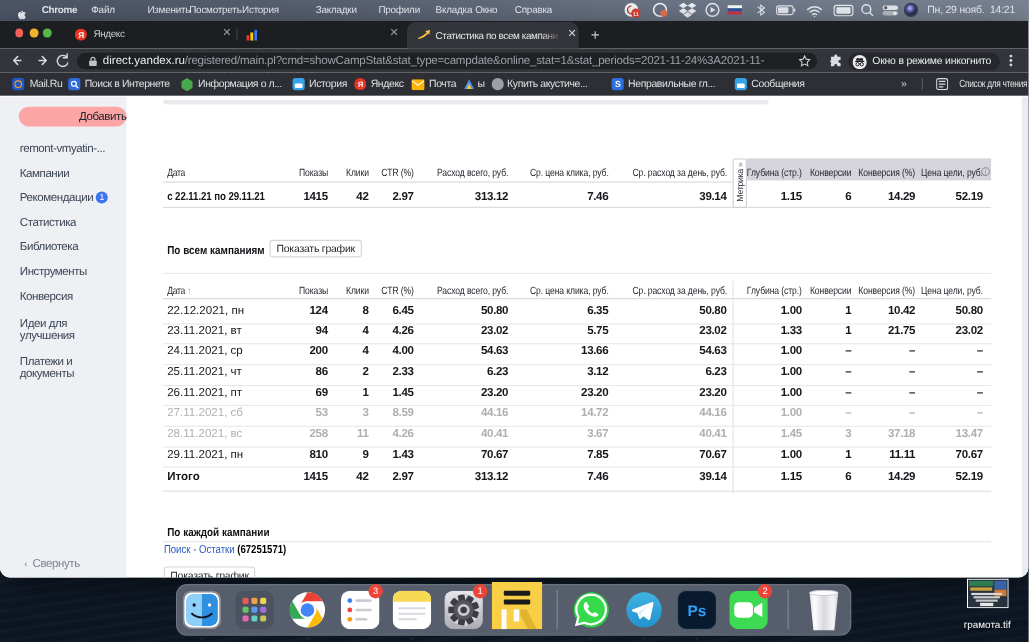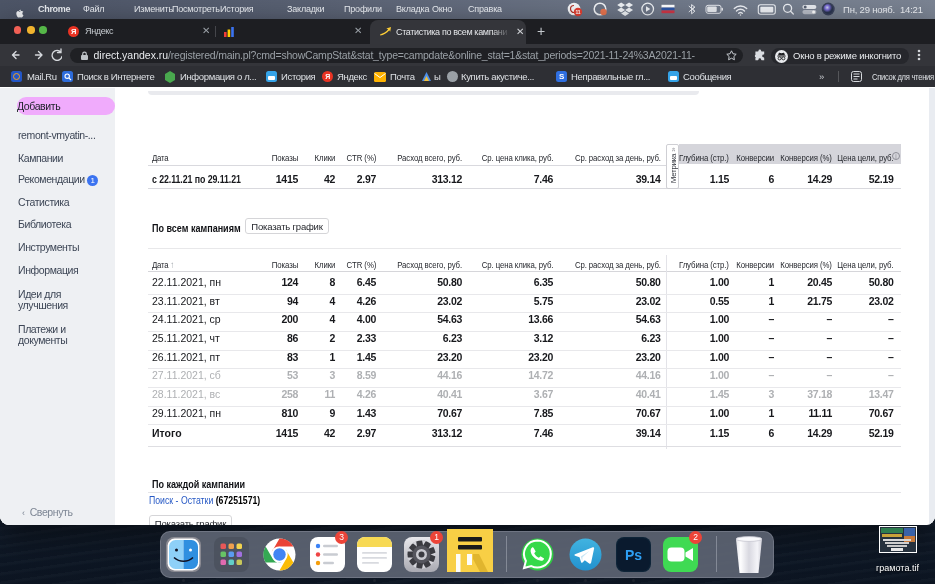--- a/index.html
+++ b/index.html
@@ -21,21 +21,21 @@
 #activetab{position:absolute;left:370px;top:1px;width:156px;height:24px;background:#34353a;border-radius:8px 8px 0 0;color:#e4e6e9;font-size:9px;letter-spacing:-0.35px}
 #toolbar{position:absolute;left:0;top:25px;width:935px;height:22px;background:#34353a}
 #urlpill{position:absolute;left:70px;top:4px;width:673px;height:15px;border-radius:7.5px;background:#1f2024;color:#e8eaed;font-size:10.5px;line-height:15px}
 #incog{position:absolute;left:771px;top:4px;width:138px;height:15.5px;border-radius:8px;background:#26272c;color:#e9ebee;font-size:9.5px;line-height:16px;letter-spacing:-0.2px}
 #bookbar{position:absolute;left:0;top:47px;width:935px;height:21px;background:#2e2f34;color:#dde0e4;font-size:9.5px;letter-spacing:-0.35px}
 .bi{position:absolute;top:5px;width:11px;height:11px;border-radius:2.5px}
 .bt{position:absolute;top:0;height:21px;line-height:21px;white-space:nowrap}
 
 #page{position:absolute;left:0;top:69px;width:935px;height:436.5px;background:#fff}
 #sidebar{position:absolute;left:0;top:0;width:115px;height:436.5px;background:#eef0f3;color:#3d4656;font-size:10.5px;letter-spacing:-0.4px}
-#addbtn{position:absolute;left:17px;top:9px;width:98px;height:18px;background:#f0abfc;border-radius:9px;color:#20242c;font-size:10.5px;text-align:left;line-height:18px}
+#addbtn{position:absolute;left:17px;top:9px;width:98px;height:18px;background:#fca5a5;border-radius:9px;color:#20242c;font-size:10.5px;text-align:right;line-height:18px}
 .nav{position:absolute;left:18px;white-space:nowrap;line-height:11.5px}
 #scrollbar{position:absolute;right:0;top:0;width:6px;height:436.5px;background:#e9ecf1}
 
 .hl{position:absolute;height:1px}
 .vl{position:absolute;background:#e3e3e8;width:1px}
 .row{position:absolute;left:148px;width:753px;font-size:10.5px;line-height:13px;white-space:nowrap;color:#17181c}
 .row b{font-weight:bold;letter-spacing:-0.3px}
 .cell{position:absolute;top:0}
 .c1{right:603px}.c2{right:566px}.c3{right:525px}.c4{right:439px}.c5{right:348px}
 .c6{right:240.5px}.c7{right:172px}.c8{right:127px}.c9{right:69px}.c10{right:7.5px}
@@ -233,21 +233,21 @@
 
   <div id="page">
     <div id="sidebar">
       <div id="addbtn">Добавить</div>
       <div class="nav" style="top:42px">remont-vmyatin-...</div>
       <div class="nav" style="top:64.5px">Кампании</div>
       <div class="nav" style="top:86px">Рекомендации <span style="display:inline-block;width:11px;height:11px;border-radius:50%;background:#3b73f0;color:#fff;font-size:8px;text-align:center;line-height:11px;vertical-align:0.5px;letter-spacing:0">1</span></div>
       <div class="nav" style="top:108.5px">Статистика</div>
       <div class="nav" style="top:130.5px">Библиотека</div>
       <div class="nav" style="top:154px">Инструменты</div>
-      <div class="nav" style="top:177px">Информация</div>
+      <div class="nav" style="top:177px">Конверсия</div>
       <div class="nav" style="top:200.5px">Идеи для<br>улучшения</div>
       <div class="nav" style="top:235.5px">Платежи и<br>документы</div>
       <div class="nav" style="left:22px;top:419px;color:#7d8694;font-size:10.5px"><span style="font-size:9px">‹</span>&nbsp; Свернуть</div>
     </div>
     <div id="scrollbar"></div>
 
     <div class="abs" style="left:148px;top:3px;width:551px;height:4px;background:#e9eaee;border-radius:0 0 4px 4px"></div>
 
     <div class="abs" style="left:679px;top:56.4px;width:222px;height:19.6px;background:#d5d5db"></div>
     <div class="row hdr" style="top:63px">
@@ -297,42 +297,42 @@
         <b class="cell c5">Ср. цена клика, руб.</b>
       <b class="cell c6">Ср. расход за день, руб.</b>
         <b class="cell c7">Глубина (стр.)</b>
       <b class="cell c8">Конверсии</b>
         <b class="cell c9">Конверсия (%)</b>
         <b class="cell c10">Цена цели, руб.</b>
     </div>
     <div class="hl" style="left:148px;top:183.2px;width:753px;background:#d6d6da"></div>
     <div class="vl" style="left:666px;top:167px;height:194px"></div>
   <div class="row" style="top:187.9px">
-        <span class="cell" style="left:4px">22.11.2021, пн</span>
+        <span class="cell" style="left:4px">22.12.2021, пн</span>
         <b class="cell c1">124</b>
         <b class="cell c2">8</b>
         <b class="cell c3">6.45</b>
         <b class="cell c4">50.80</b>
         <b class="cell c5">6.35</b>
         <b class="cell c6">50.80</b>
         <b class="cell c7">1.00</b>
         <b class="cell c8">1</b>
-        <b class="cell c9">20.45</b>
+        <b class="cell c9">10.42</b>
         <b class="cell c10">50.80</b>
       </div>
       <div class="hl" style="left:148px;top:205.8px;width:753px;background:#e8e8eb"></div>
       <div class="row" style="top:206.6px">
         <span class="cell" style="left:4px">23.11.2021, вт</span>
         <b class="cell c1">94</b>
         <b class="cell c2">4</b>
         <b class="cell c3">4.26</b>
         <b class="cell c4">23.02</b>
         <b class="cell c5">5.75</b>
         <b class="cell c6">23.02</b>
-        <b class="cell c7">0.55</b>
+        <b class="cell c7">1.33</b>
         <b class="cell c8">1</b>
         <b class="cell c9">21.75</b>
         <b class="cell c10">23.02</b>
       </div>
       <div class="hl" style="left:148px;top:224.4px;width:753px;background:#e8e8eb"></div>
       <div class="row" style="top:225.3px">
         <span class="cell" style="left:4px">24.11.2021, ср</span>
         <b class="cell c1">200</b>
         <b class="cell c2">4</b>
         <b class="cell c3">4.00</b>
@@ -354,21 +354,21 @@
         <b class="cell c5">3.12</b>
         <b class="cell c6">6.23</b>
         <b class="cell c7">1.00</b>
         <b class="cell c8">–</b>
         <b class="cell c9">–</b>
         <b class="cell c10">–</b>
       </div>
       <div class="hl" style="left:148px;top:261.7px;width:753px;background:#e8e8eb"></div>
       <div class="row" style="top:262.7px">
         <span class="cell" style="left:4px">26.11.2021, пт</span>
-        <b class="cell c1">83</b>
+        <b class="cell c1">69</b>
         <b class="cell c2">1</b>
         <b class="cell c3">1.45</b>
         <b class="cell c4">23.20</b>
         <b class="cell c5">23.20</b>
         <b class="cell c6">23.20</b>
         <b class="cell c7">1.00</b>
         <b class="cell c8">–</b>
         <b class="cell c9">–</b>
         <b class="cell c10">–</b>
       </div>

